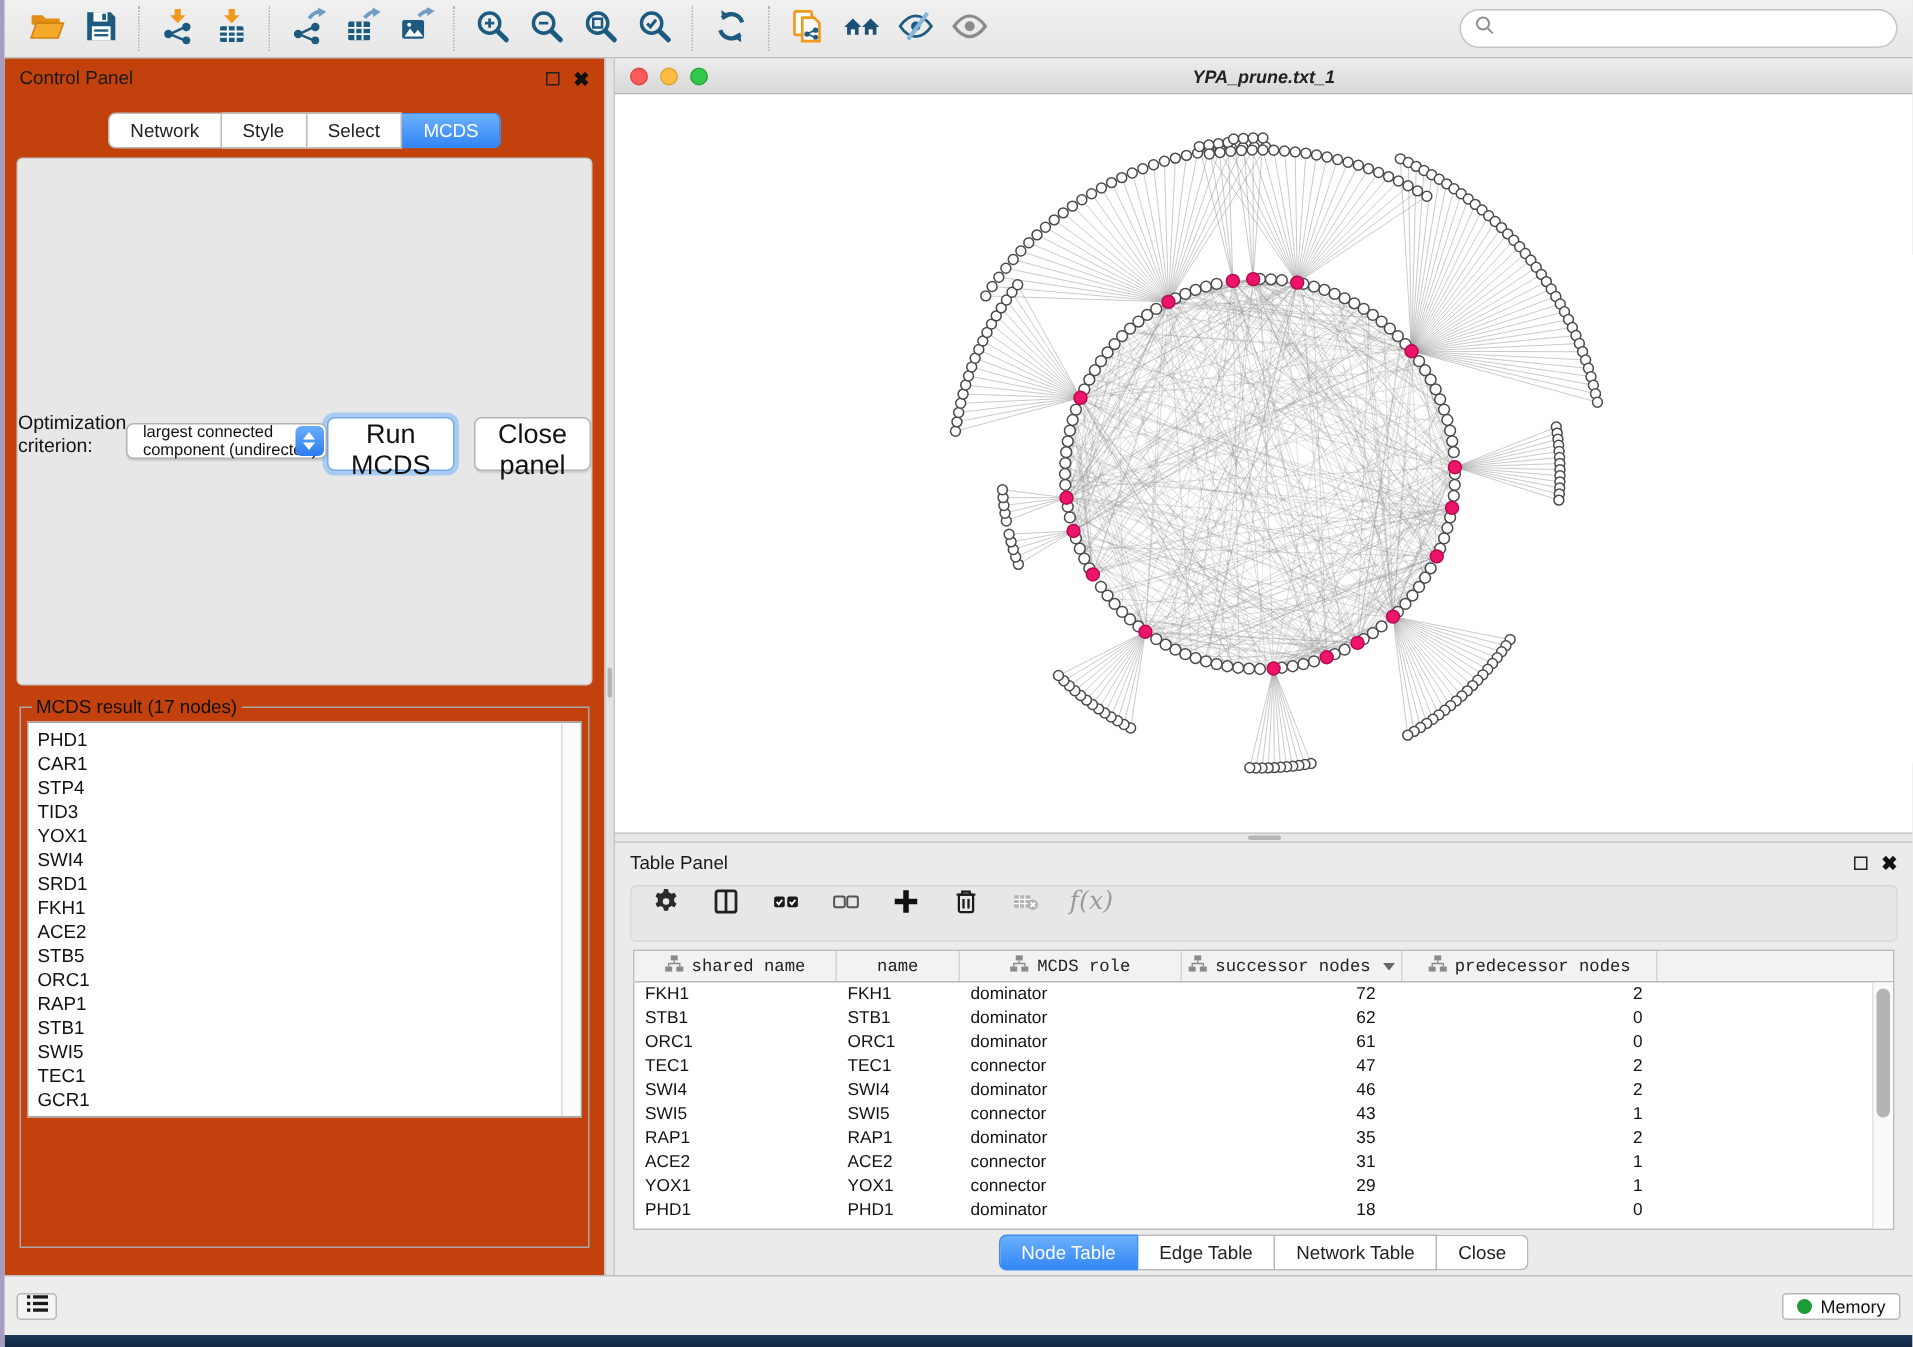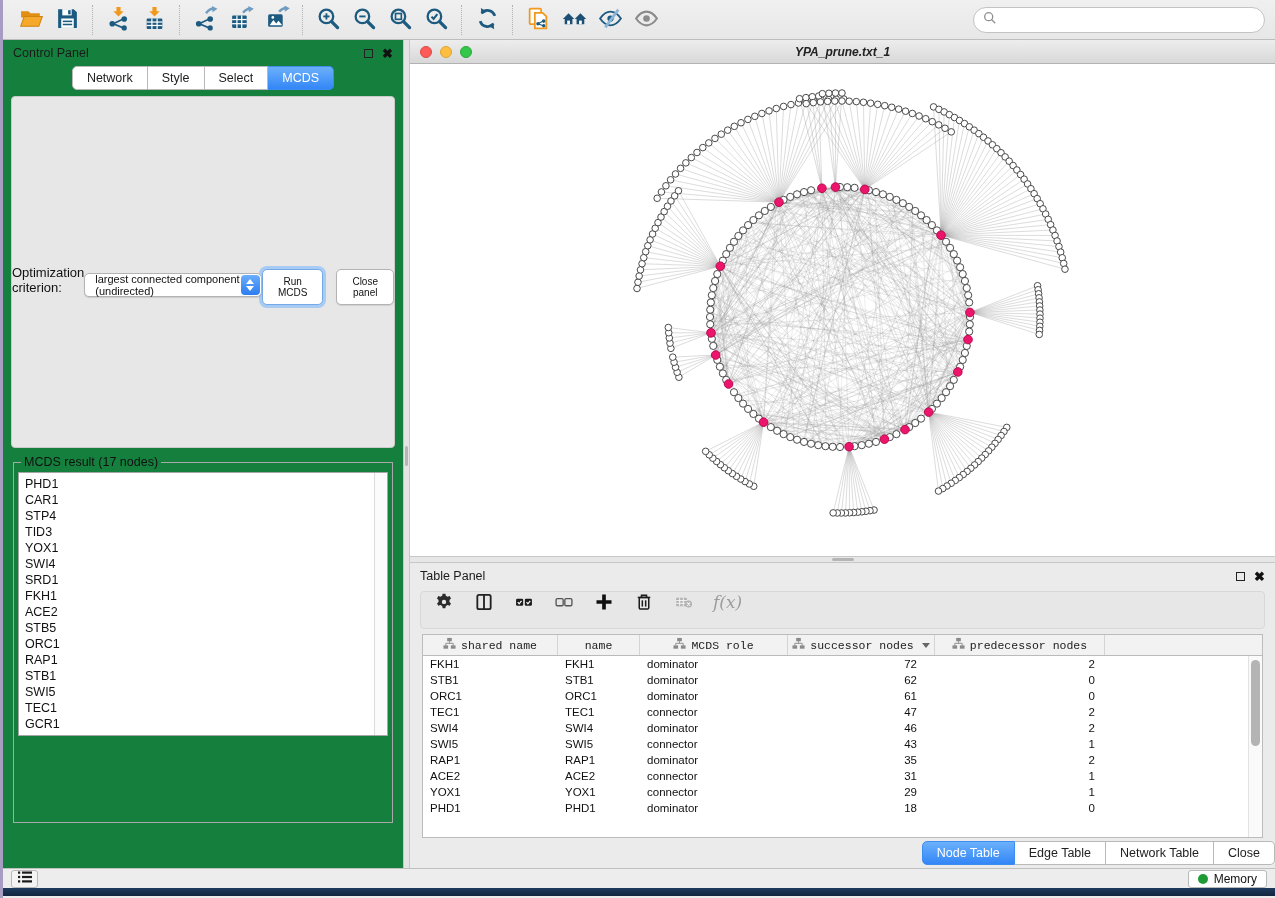--- a/index.html
+++ b/index.html
@@ -13,41 +13,41 @@
   .tbtn svg { width:25px; height:25px; }
   .tsep { width:0; height:30px; border-left:1px dotted #b2b2b2; margin:0 7px; }
   .searchbox { margin-left:auto; width:292px; height:26px; background:#fff; border:1px solid #c3c3c3; border-radius:13px; display:flex; align-items:center; padding:0 9px; gap:6px; }
   .searchbox svg { width:14px; height:14px; flex:none; }
   .searchbox input { flex:1; border:none; outline:none; background:transparent; font-size:13px; font-family:"Liberation Sans",sans-serif; }
 
   
   .main { display:flex; height:828px; }
 
   
-  .control-panel { width:400px; background:#15803d; display:flex; flex-direction:column; flex:none; }
+  .control-panel { width:400px; background:#c2410c; display:flex; flex-direction:column; flex:none; }
   .panel-header { height:26px; display:flex; align-items:center; padding:0 10px; font-size:12.5px; color:#1a1a1a; flex:none; }
   .win-icons { margin-left:auto; display:flex; align-items:center; gap:9px; }
   .float-icon { width:9px; height:9px; border:1.5px solid #222; display:inline-block; }
   .close-icon { font-size:13px; font-weight:bold; color:#111; line-height:1; }
 
   .seg-tabs { display:flex; justify-content:center; flex:none; }
   .seg { padding:4px 14px; background:#fff; border:1px solid #b9b9b9; border-left:none; font-size:12.5px; color:#222; cursor:default; }
   .seg:first-child { border-left:1px solid #b9b9b9; border-radius:5px 0 0 5px; }
   .seg:last-child { border-radius:0 5px 5px 0; }
   .seg.active { background:linear-gradient(#6cb0fb,#3286f6); border-color:#3d8cf0; color:#fff; }
-  .cp-tabs { margin-top:0;text-align:center; }
+  .cp-tabs { margin-top:10px;text-align:center; }
 
   .cp-box { margin:6px 8px 0; height:352px; background:#e7e7e7; border:1px solid #cbcbcb; border-radius:4px; display:flex; flex-direction:row; align-items:center; padding-top:16px; flex:none; }
   .opt-label { font-size:13px; color:#111; }
   .dropdown { margin-top:9px; width:316px; height:24px; background:#fff; border:1px solid #b3b3b3; border-radius:5px; display:flex; align-items:center; padding-left:10px; position:relative; font-size:11px; color:#111; box-shadow:0 1px 1px rgba(0,0,0,.12); }
   .dd-stepper { position:absolute; right:1px; top:1px; bottom:1px; width:19px; border-radius:4px; background:linear-gradient(#6aaefc,#2c7cf0); display:flex; flex-direction:column; align-items:center; justify-content:center; gap:2px; }
   .dd-stepper .tri-up { width:0; height:0; border-left:4px solid transparent; border-right:4px solid transparent; border-bottom:5px solid #fff; }
   .dd-stepper .tri-dn { width:0; height:0; border-left:4px solid transparent; border-right:4px solid transparent; border-top:5px solid #fff; }
   .btn-row { margin-top:13px; display:flex; gap:13px; }
-  .mac-btn { height:36px; padding:0 15px; background:#fff; border:1px solid #b3b3b3; border-radius:5px; font-size:10px; color:#111; font-family:"Liberation Sans",sans-serif; box-shadow:0 1px 1px rgba(0,0,0,.1); }
+  .mac-btn { height:36px; padding:0 15px; background:#fff; border:1px solid #b3b3b3; border-radius:5px; font-size:18px; color:#111; font-family:"Liberation Sans",sans-serif; box-shadow:0 1px 1px rgba(0,0,0,.1); }
   .mac-btn.focused { border-color:#74a9e8; box-shadow:0 0 0 3px #a8cbf4; }
 
   fieldset.mcds { margin:7px 10px 0; height:368px; border:1px solid #a9a9a9; padding:3px 4px 20px; display:flex; flex:none; }
   fieldset.mcds legend { font-size:12.5px; color:#111; padding:0 3px; margin-left:3px; }
   .listbox { flex:1; background:#fff; border:1px solid #a5a5a5; position:relative; padding:3px 6px; font-size:12.5px; line-height:16px; color:#111; overflow:hidden; }
   .list-scroll { position:absolute; right:0; top:0; bottom:0; width:13px; background:#fbfbfb; border-left:1px solid #dcdcdc; }
   .list-item { height:16px; }
 
   .v-split { width:7px; background:#e4e4e4; border-left:1px solid #c7c7c7; border-right:1px solid #c7c7c7; position:relative; flex:none; }
   .v-grip { position:absolute; top:406px; left:1px; width:3px; height:20px; background:#b5b5b5; border-radius:2px; }
@@ -77,24 +77,24 @@
   .thead { display:grid; grid-template-columns:135px 82px 148px 147px 170px 1fr; height:21px; background:#f2f2f2; border-bottom:1px solid #bababa;font-family:Liberation Mono, monospace; }
   .th { display:flex; align-items:center; justify-content:center; gap:5px; border-right:1px solid #d4d4d4; font-size:11.5px; color:#222; overflow:hidden; }
   .th.filler { border-right:none; }
   .sort-tri { width:0; height:0; border-left:4px solid transparent; border-right:4px solid transparent; border-top:5px solid #666; margin-left:3px; }
   .trow { display:grid; grid-template-columns:135px 82px 148px 147px 170px 1fr; height:16px; font-size:11.5px; color:#111; }
   .td { padding:0 7px; display:flex; align-items:center; overflow:hidden; white-space:nowrap; }
   .td.c3 { justify-content:flex-end; padding-right:18px; }
   .td.c4 { justify-content:flex-end; padding-right:10px; }
   .tbl-scroll { position:absolute; right:0; top:21px; bottom:0; width:14px; background:#fafafa; border-left:1px solid #e2e2e2; }
   .tbl-thumb { position:absolute; top:4px; left:2px; width:9px; height:86px; background:#b4b4b4; border-radius:5px; }
-  .tp-tabs { height:30px; display:flex; align-items:center; justify-content:flex-end; flex:none; }
+  .tp-tabs { height:30px; display:flex; align-items:center; justify-content:center; flex:none; }
 
   
-  .status-bar { height:20px; background:#ededed; border-top:1px solid #c0c0c0; display:flex; align-items:center; padding:0 8px; flex:none; }
+  .status-bar { height:40px; background:#ededed; border-top:1px solid #c0c0c0; display:flex; align-items:center; padding:0 8px; flex:none; }
   .list-btn { width:27px; height:18px; background:#f4f4f4; border:1px solid #b9b9b9; border-radius:3px; display:flex; align-items:center; justify-content:center; }
   .memory-btn { margin-left:auto; height:18px; padding:0 9px; background:#fff; border:1px solid #b9b9b9; border-radius:3px; display:flex; align-items:center; gap:6px; font-size:12px; color:#111; font-family:"Liberation Sans",sans-serif; }
   .memory-dot { width:10px; height:10px; border-radius:50%; background:#1f9b35; }
   .bottom-strip { height:8px; background:linear-gradient(#1d3a5c,#11263f); flex:none; }
 </style>
 </head>
 <body>
 
 <div class="left-strip"></div>
 

